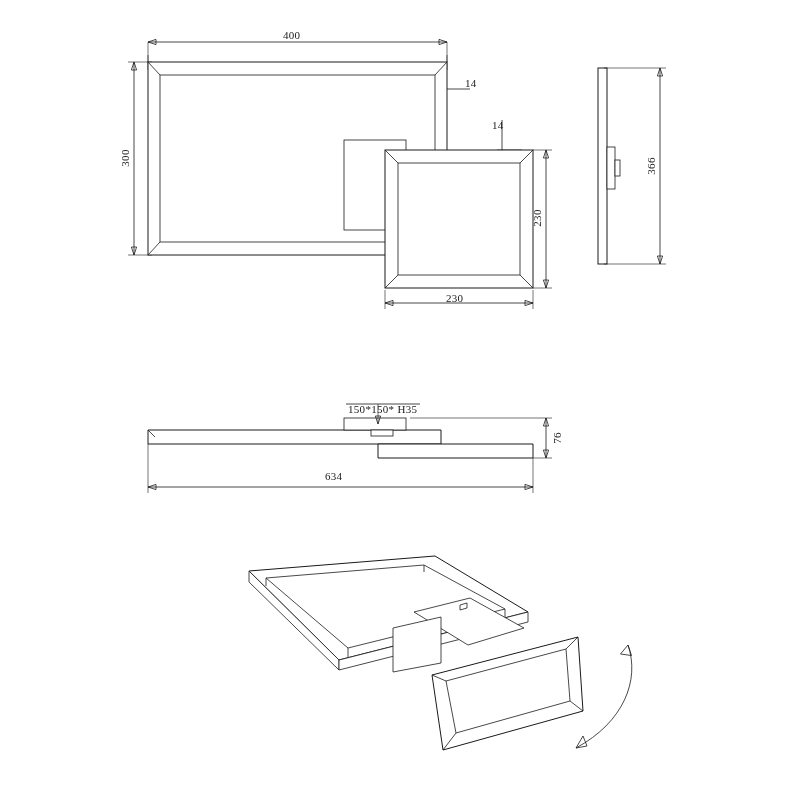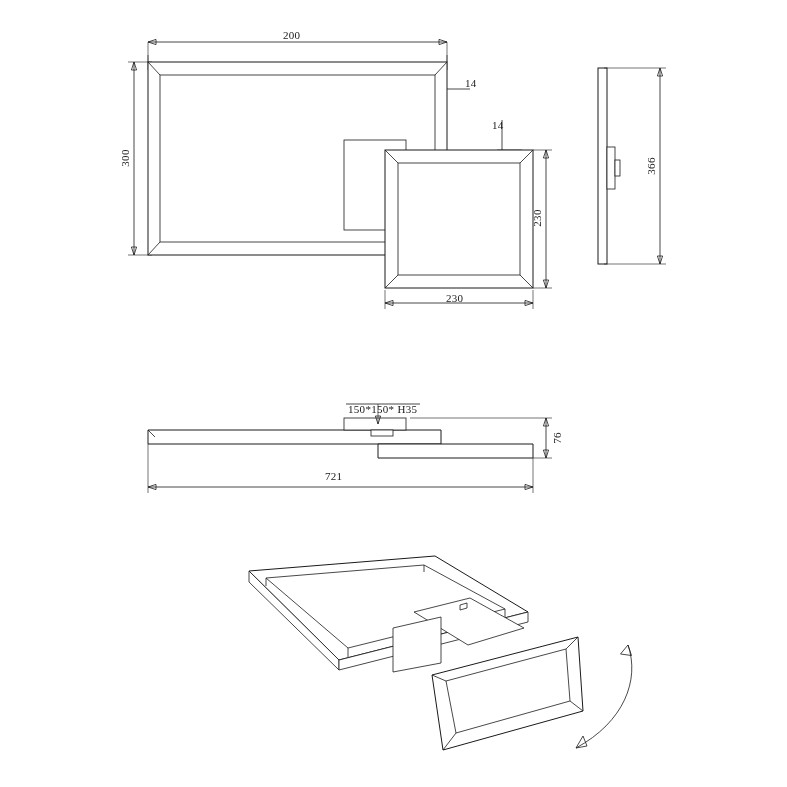--- a/index.html
+++ b/index.html
@@ -177,33 +177,33 @@
       <line class="ln thin" x1="578" y1="637" x2="566" y2="649"></line>
       <line class="ln thin" x1="583" y1="711" x2="570" y2="701"></line>
       <line class="ln thin" x1="443" y1="750" x2="456" y2="733"></line>
 
       <path class="ln thin" d="M628 645 C 640 680, 624 722, 576 748"></path>
       <path class="ln thin" d="M628 645 l-7.5 9 l11 1.5 z" fill="#1a1a1a"></path>
       <path class="ln thin" d="M576 748 l11 -2 l-4 -10 z" fill="#1a1a1a"></path>
     </g>
   </svg>
 
-  <div class="dim-label" style="left:283px; top:29px;">200</div>
+  <div class="dim-label" style="left:283px; top:29px;">400</div>
 
   <div class="dim-label vert" style="left:116px; top:152px; transform:rotate(-90deg);">300</div>
 
   <div class="dim-label" style="left:465px; top:77px;">14</div>
 
   <div class="dim-label" style="left:492px; top:119px;">14</div>
 
   <div class="dim-label vert" style="left:528px; top:212px; transform:rotate(-90deg);">230</div>
 
   <div class="dim-label" style="left:446px; top:292px;">230</div>
 
   <div class="dim-label vert" style="left:642px; top:160px; transform:rotate(-90deg);">366</div>
 
   <div class="dim-label" style="left:348px; top:383px;margin-top:20px;">150*150* H35</div>
 
   <div class="dim-label vert" style="left:551px; top:432px; transform:rotate(-90deg);">76</div>
 
-  <div class="dim-label" style="left:325px; top:470px;">721</div>
+  <div class="dim-label" style="left:325px; top:470px;">634</div>
 
 </div>
 
 </body></html>

